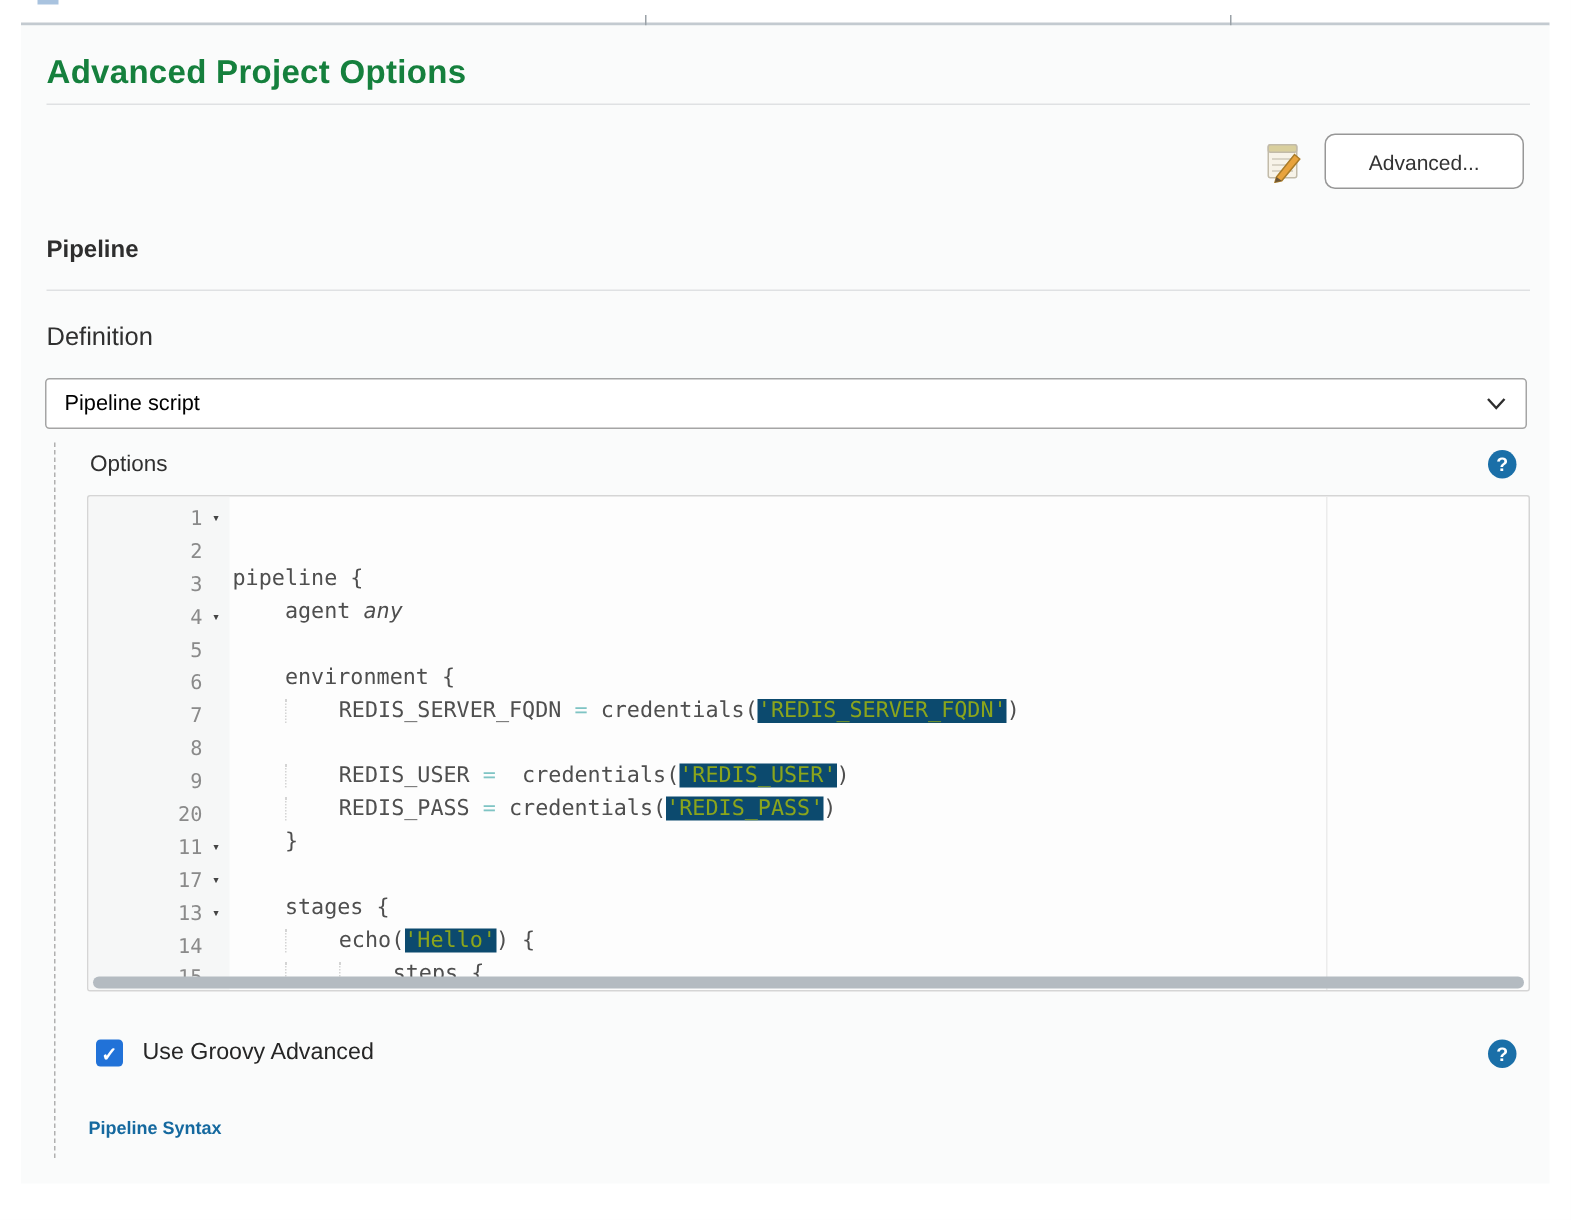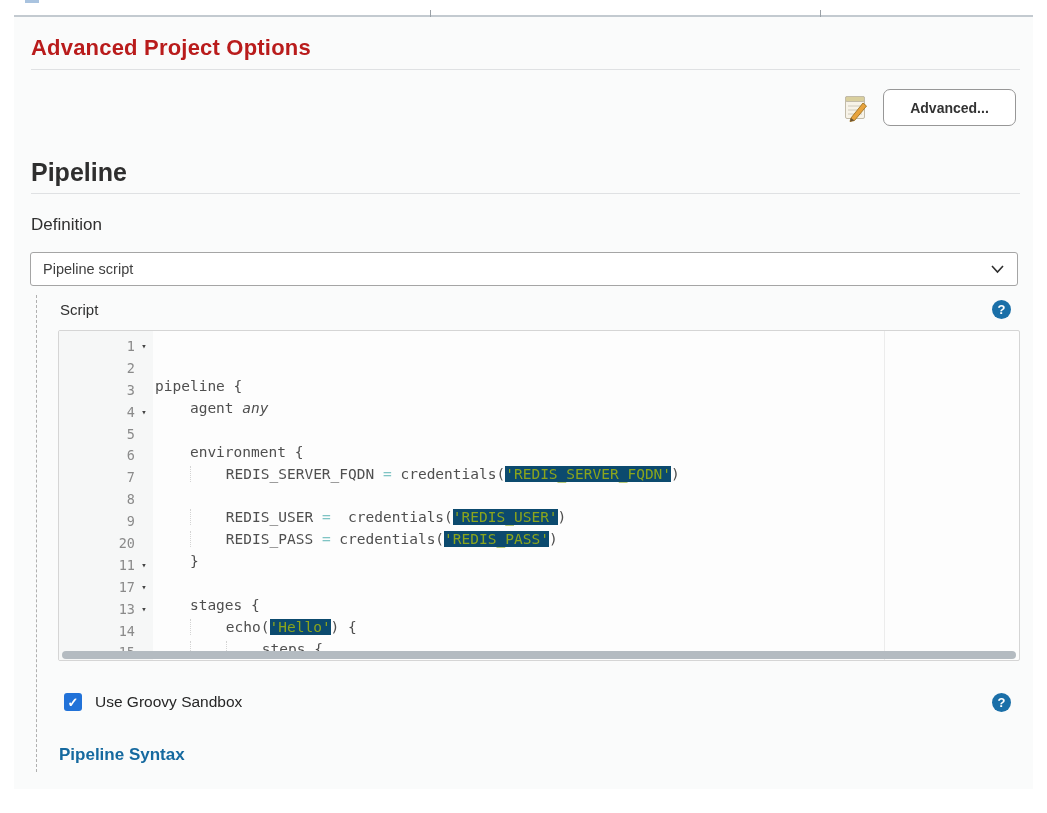--- a/index.html
+++ b/index.html
@@ -7,33 +7,33 @@
   .stage{position:relative;width:1047px;height:813px;background:#ffffff;}
 
   
   .top-blue-dash{position:absolute;left:25px;top:0;width:14px;height:3px;background:#a9c3df;}
   .tabbar-line{position:absolute;left:14px;right:14px;top:15px;height:2px;background:#c3cad0;}
   .tab-tick{position:absolute;top:10px;width:1px;height:7px;background:#9aa1a7;}
 
   
   .panel{position:absolute;left:14px;top:17px;width:1019px;height:772px;background:#fafbfb;}
 
-  .page-title{position:absolute;left:17px;top:18px;font-size:22px;font-weight:bold;color:#b91c1c;letter-spacing:.2px;}
+  .page-title{position:absolute;left:17px;top:18px;font-size:22px;font-weight:bold;color:#15803d;letter-spacing:.2px;}
   .hr{position:absolute;left:17px;width:989px;height:1px;background:#dfe1e3;}
   .hr1{top:52px;} .hr2{top:176px;}
 
   .adv-row{position:absolute;right:17px;top:72px;display:flex;align-items:center;gap:14px;}
   .advanced-btn{min-width:133px;height:37px;background:#ffffff;border:1px solid #979797;border-radius:7px;
-    font-size:14px;font-weight:bold;color:#333;display:flex;align-items:center;justify-content:center;cursor:pointer;}
-
-  .sec-heading{position:absolute;left:17px;top:141px;font-size:25px;font-weight:bold;color:#2e2e2e;}
+    font-size:14px;font-weight:normal;color:#333;display:flex;align-items:center;justify-content:center;cursor:pointer;}
+
+  .sec-heading{position:absolute;left:17px;top:141px;font-size:16px;font-weight:bold;color:#2e2e2e;}
 
   .definition-label{position:absolute;left:17px;top:198px;font-size:17px;color:#303030;}
   .select{position:absolute;left:16px;top:235px;width:988px;height:34px;background:#fff;border:1px solid #a5a5a5;
-    border-radius:3px;display:flex;align-items:center;padding:0 12px;box-sizing:border-box;font-size:14.5px;color:#404040;cursor:pointer;}
+    border-radius:3px;display:flex;align-items:center;padding:0 12px;box-sizing:border-box;font-size:14.5px;color:#000000;cursor:pointer;}
   .select .chev{margin-left:auto;display:flex;align-items:center;}
 
   .nest-dash{position:absolute;left:22px;top:278px;height:477px;border-left:1px dashed #b0b0b0;}
 
   .script-label{position:absolute;left:46px;top:284px;font-size:15px;color:#303030;}
   .help-circle{position:absolute;width:19px;height:19px;border-radius:50%;background:var(--help-blue);
     color:#fff;font-size:13px;font-weight:bold;display:flex;align-items:center;justify-content:center;cursor:pointer;}
   .help1{left:978px;top:283px;} .help2{left:978px;top:676px;}
 
   
@@ -53,21 +53,21 @@
   .tk-s{color:var(--string-green);background:#0c4a6e;}
   .tk-o{color:var(--operator-teal);}
   .hscrollbar{position:absolute;left:3px;right:3px;bottom:1px;height:8px;border-radius:4px;background:var(--scrollbar-gray);cursor:grab;}
 
   
   .sandbox-row{position:absolute;left:50px;top:676px;display:flex;align-items:center;gap:13px;}
   .checkbox{width:18px;height:18px;border-radius:3px;background:var(--checkbox-blue);color:#fff;font-size:13px;
     font-weight:bold;display:flex;align-items:center;justify-content:center;cursor:pointer;}
   .sandbox-label{font-size:15.5px;color:#262626;}
 
-  .syntax-link{position:absolute;left:45px;top:728px;font-size:17px;font-weight:bold;color:var(--link-blue);
+  .syntax-link{position:absolute;left:45px;top:728px;font-size:12px;font-weight:bold;color:var(--link-blue);
     text-decoration:none;cursor:pointer;}
 </style>
 </head>
 <body>
 
 <div class="stage">
   <div class="top-blue-dash"></div>
   <div class="tabbar-line"></div>
   <div class="tab-tick" style="left:430px;"></div>
   <div class="tab-tick" style="left:820px;"></div>
@@ -99,21 +99,21 @@
       <span>Pipeline script</span>
       <span class="chev">
         <svg width="15" height="10" viewBox="0 0 15 10">
             <polyline points="2,2 7.5,8 13,2" fill="none" stroke="#2e2e2e" stroke-width="1.6"></polyline>
           </svg>
       </span>
     </div>
 
     <div class="nest-dash"></div>
 
-    <div class="script-label">Script</div>
+    <div class="script-label">Options</div>
     <div class="help-circle help1">?</div>
 
     <div class="editor">
       <div class="gutter-bg"></div>
       <div class="ruler"></div>
       <div class="code-lines">
           <div class="code-row">
     <span class="ln-num">1</span>
     <span class="ln-fold">▾</span>
     <span class="ln-code"><span class="tk-d">pipeline {</span></span>
@@ -185,19 +185,19 @@
     <span class="ln-num">15</span>
     <span class="ln-fold"></span>
     <span class="ln-code"><span class="u">    </span><span class="u g">    </span><span class="u g">    </span><span class="tk-d">}</span></span>
   </div>
         </div>
       <div class="hscrollbar"></div>
     </div>
 
     <div class="sandbox-row">
       <div class="checkbox" role="checkbox" aria-checked="true">✓</div>
-      <div class="sandbox-label">Use Groovy Sandbox</div>
+      <div class="sandbox-label">Use Groovy Advanced</div>
     </div>
     <div class="help-circle help2">?</div>
 
     <a class="syntax-link">Pipeline Syntax</a>
   </div>
 </div>
 
 </body></html>

